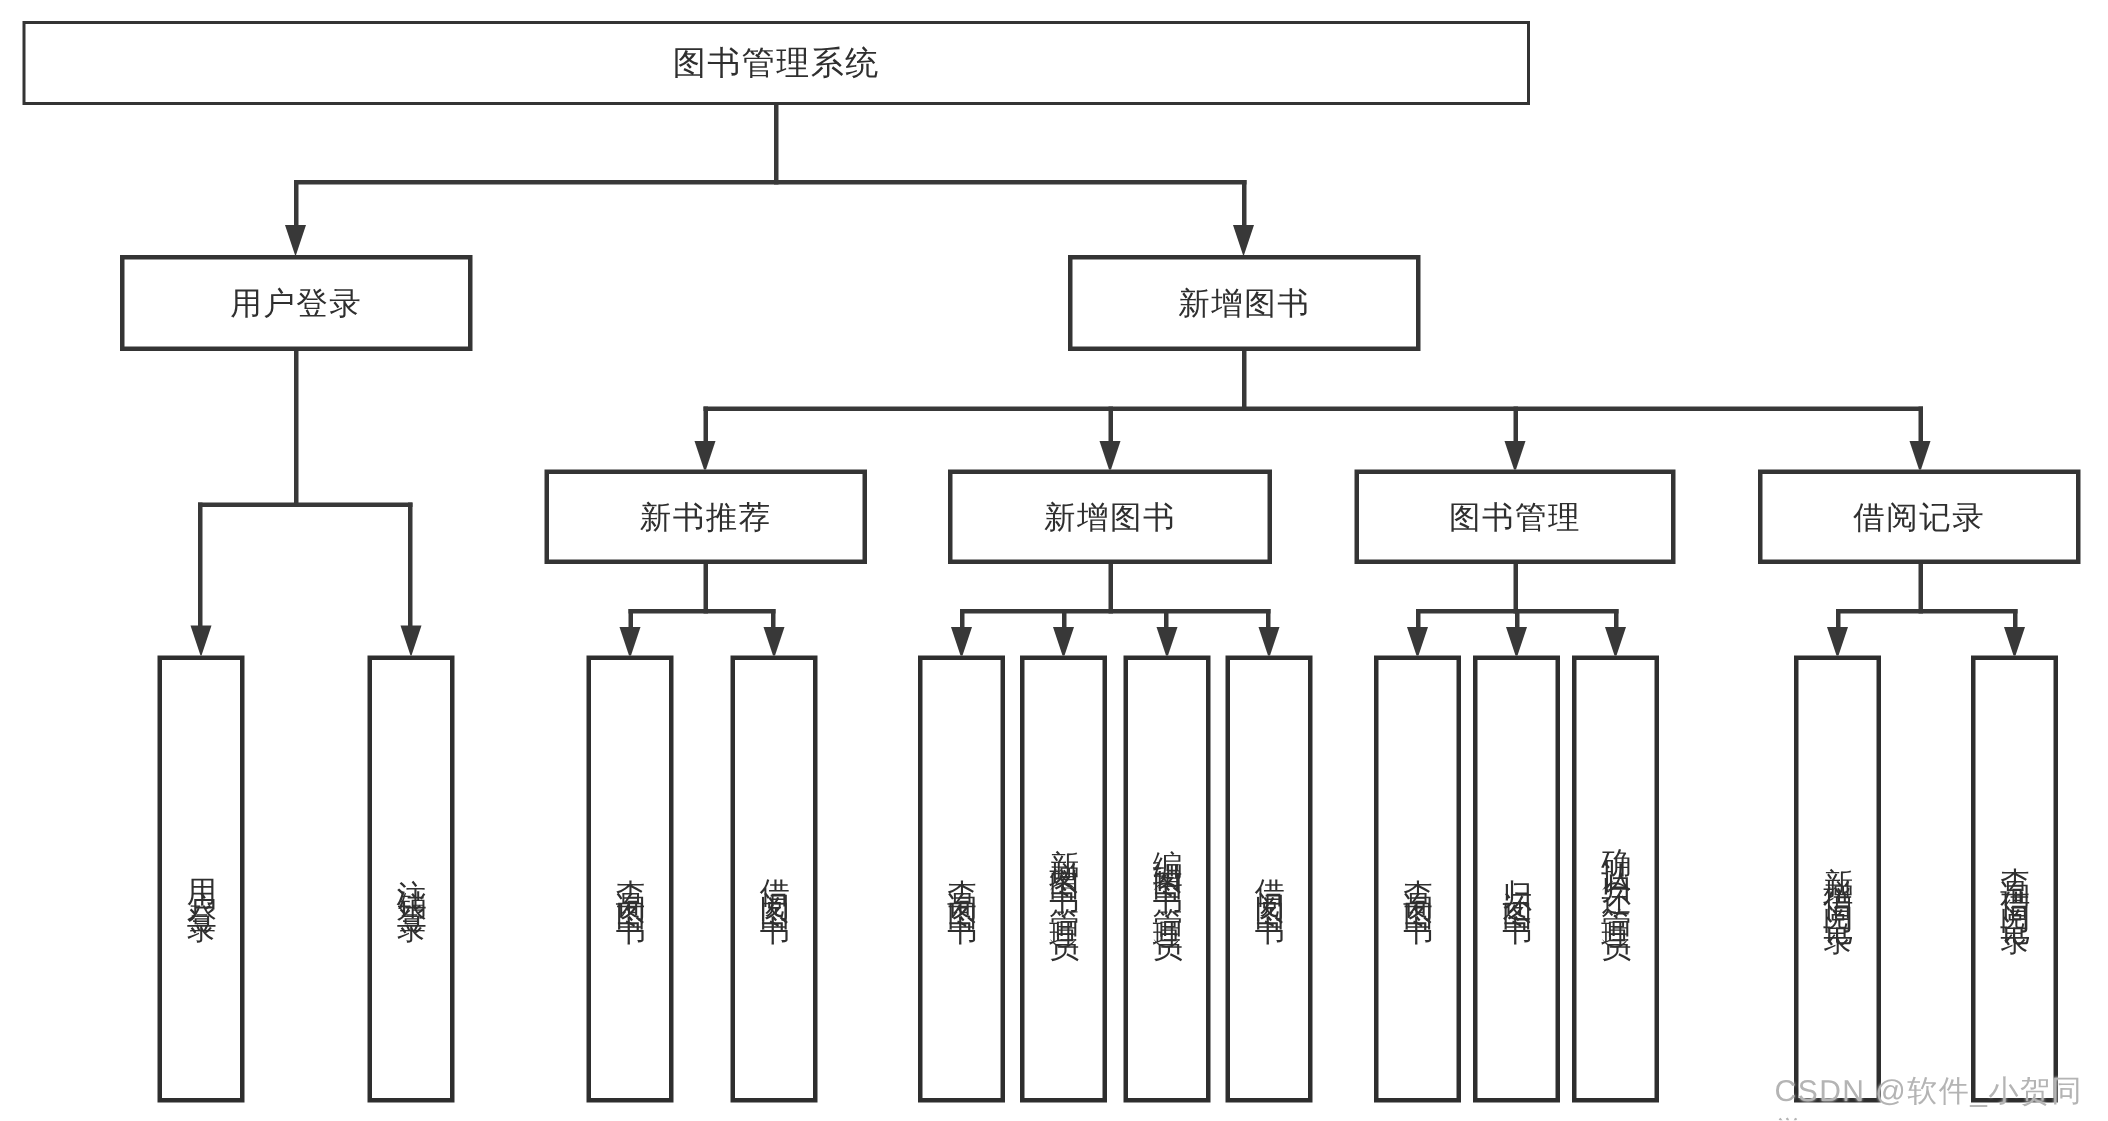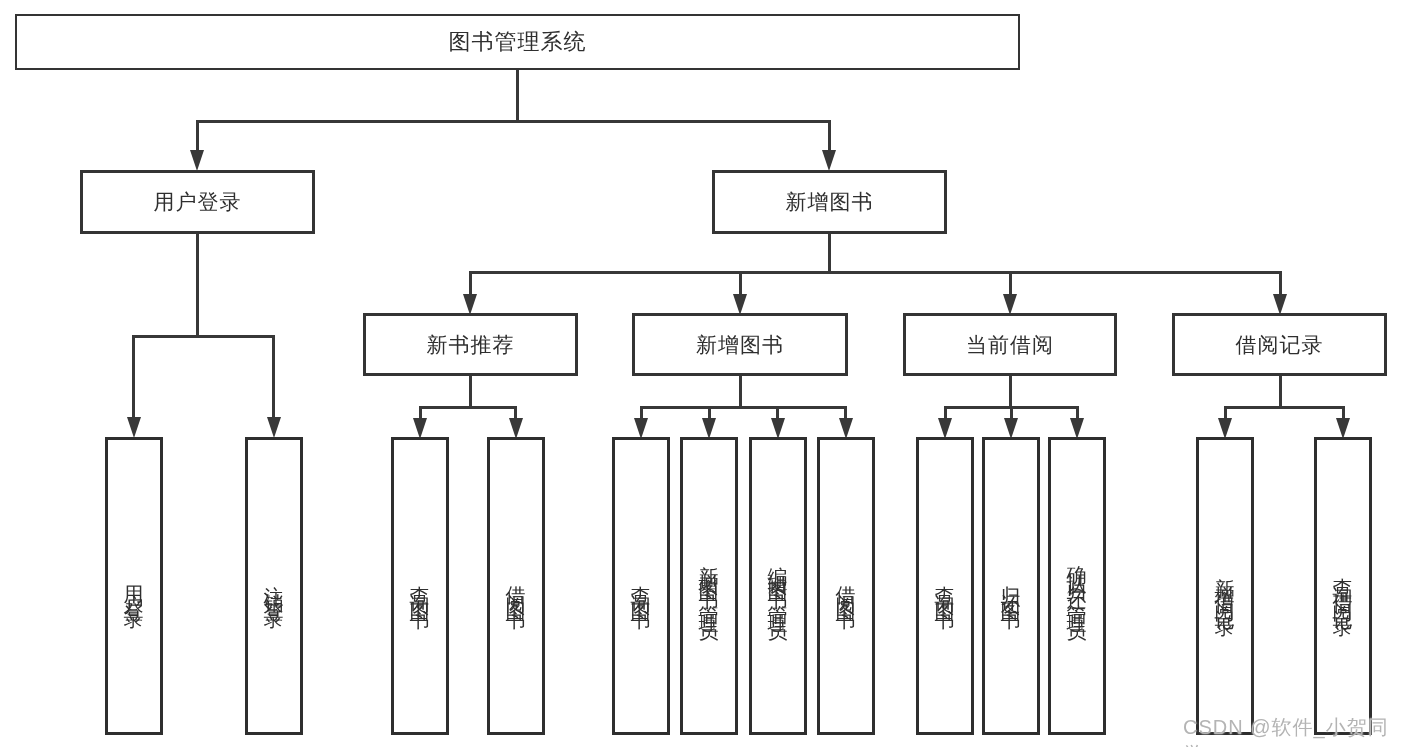--- a/index.html
+++ b/index.html
@@ -76,21 +76,21 @@
   <div class="arrow" style="left:1003px;top:294px;"></div>
   <div class="arrow" style="left:1273px;top:294px;"></div>
 
   <div class="box" style="left:363px;top:313px;width:215px;height:63px;">
     <span>新书推荐</span>
   </div>
   <div class="box" style="left:632px;top:313px;width:216px;height:63px;">
     <span>新增图书</span>
   </div>
   <div class="box" style="left:903px;top:313px;width:214px;height:63px;">
-    <span>当前借阅</span>
+    <span>图书管理</span>
   </div>
   <div class="box" style="left:1172px;top:313px;width:215px;height:63px;">
     <span>借阅记录</span>
   </div>
 
   <div class="vline" style="left:469px;top:376px;height:33px;"></div>
   <div class="hline" style="left:419px;top:406px;width:98px;"></div>
   <div class="vline" style="left:419px;top:406px;height:14px;"></div>
   <div class="vline" style="left:514px;top:406px;height:14px;"></div>
   <div class="arrow" style="left:413px;top:418px;"></div>

